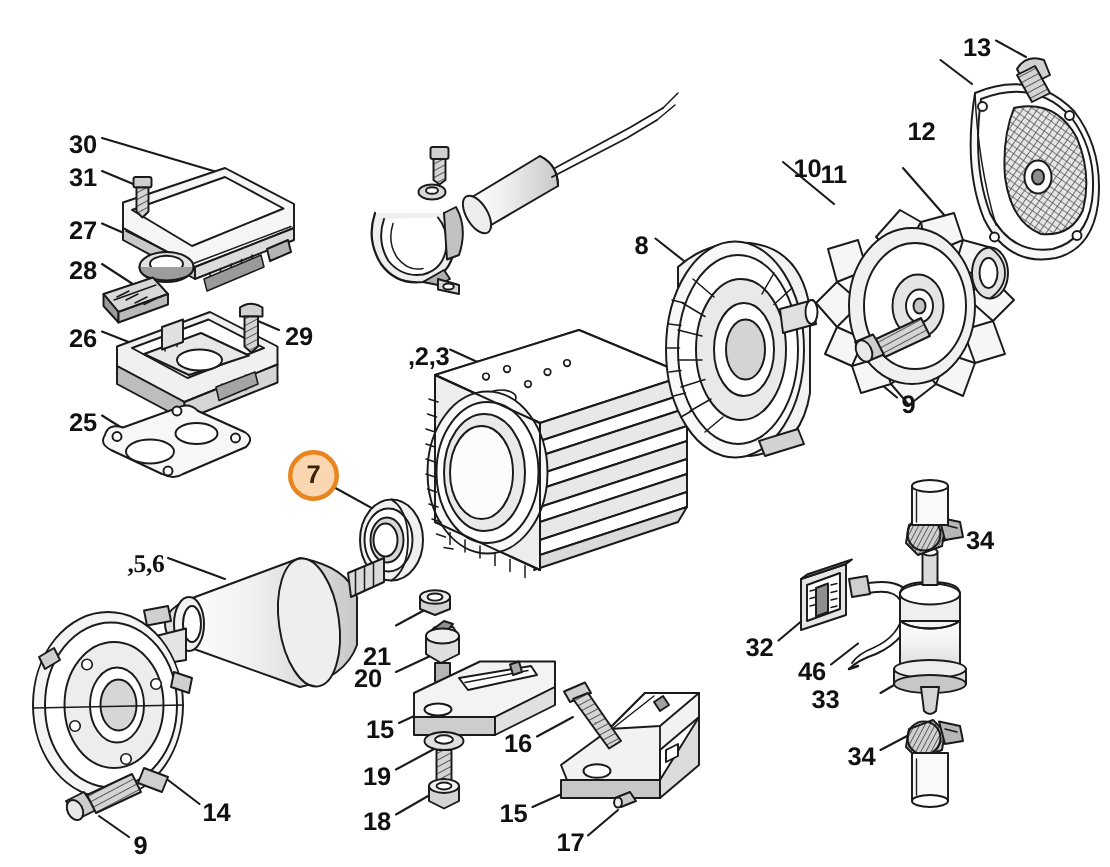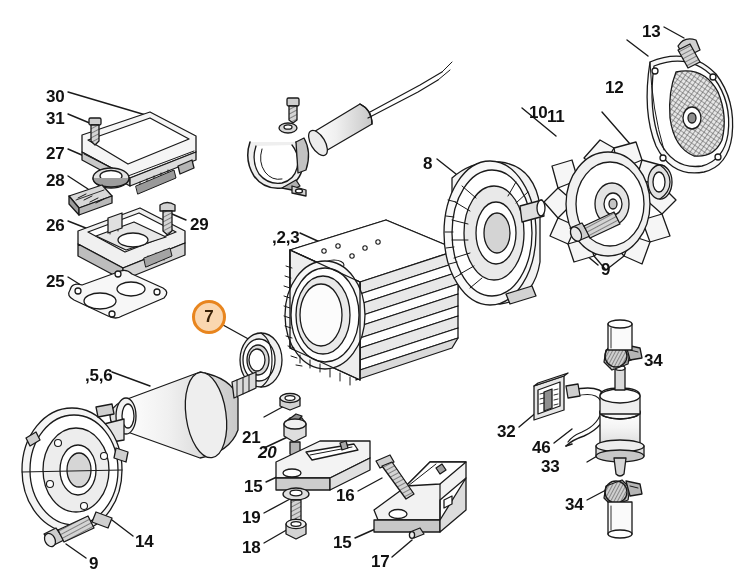--- a/index.html
+++ b/index.html
@@ -486,26 +486,26 @@
   </div>
 
   <div id="callout-layer">
       <div class="callout-label" style="left: 46px; top: 88px;">30</div>
       <div class="callout-label" style="left: 46px; top: 110px;">31</div>
       <div class="callout-label" style="left: 46px; top: 145px;">27</div>
       <div class="callout-label" style="left: 46px; top: 172px;">28</div>
       <div class="callout-label" style="left: 46px; top: 217px;">26</div>
       <div class="callout-label" style="left: 46px; top: 273px;">25</div>
       <div class="callout-label" style="left: 190px; top: 216px;">29</div>
-      <div class="callout-label" style="left: 85px; top: 367px;">,5,6</div>
+      <div class="callout-label" style="left: 85px; top: 367px; font-family: Liberation Serif, serif;">,5,6</div>
       <div class="callout-label" style="left: 135px; top: 533px;">14</div>
       <div class="callout-label" style="left: 89px; top: 555px;">9</div>
       <div class="callout-label" style="left: 272px; top: 229px;">,2,3</div>
       <div class="callout-label" style="left: 242px; top: 413px; margin-top: 16px;">21</div>
-      <div class="callout-label" style="left: 258px; top: 444px; font-style: italic;">20</div>
+      <div class="callout-label" style="left: 236px; top: 444px;">20</div>
       <div class="callout-label" style="left: 244px; top: 478px;">15</div>
       <div class="callout-label" style="left: 242px; top: 509px;">19</div>
       <div class="callout-label" style="left: 242px; top: 539px;">18</div>
       <div class="callout-label" style="left: 336px; top: 487px;">16</div>
       <div class="callout-label" style="left: 333px; top: 534px;">15</div>
       <div class="callout-label" style="left: 371px; top: 553px;">17</div>
       <div class="callout-label" style="left: 423px; top: 155px;">8</div>
       <div class="callout-label" style="left: 500px; top: 104px; margin-left: 29px;">10</div>
       <div class="callout-label" style="left: 547px; top: 108px;">11</div>
       <div class="callout-label" style="left: 605px; top: 36px; margin-top: 43px;">12</div>

